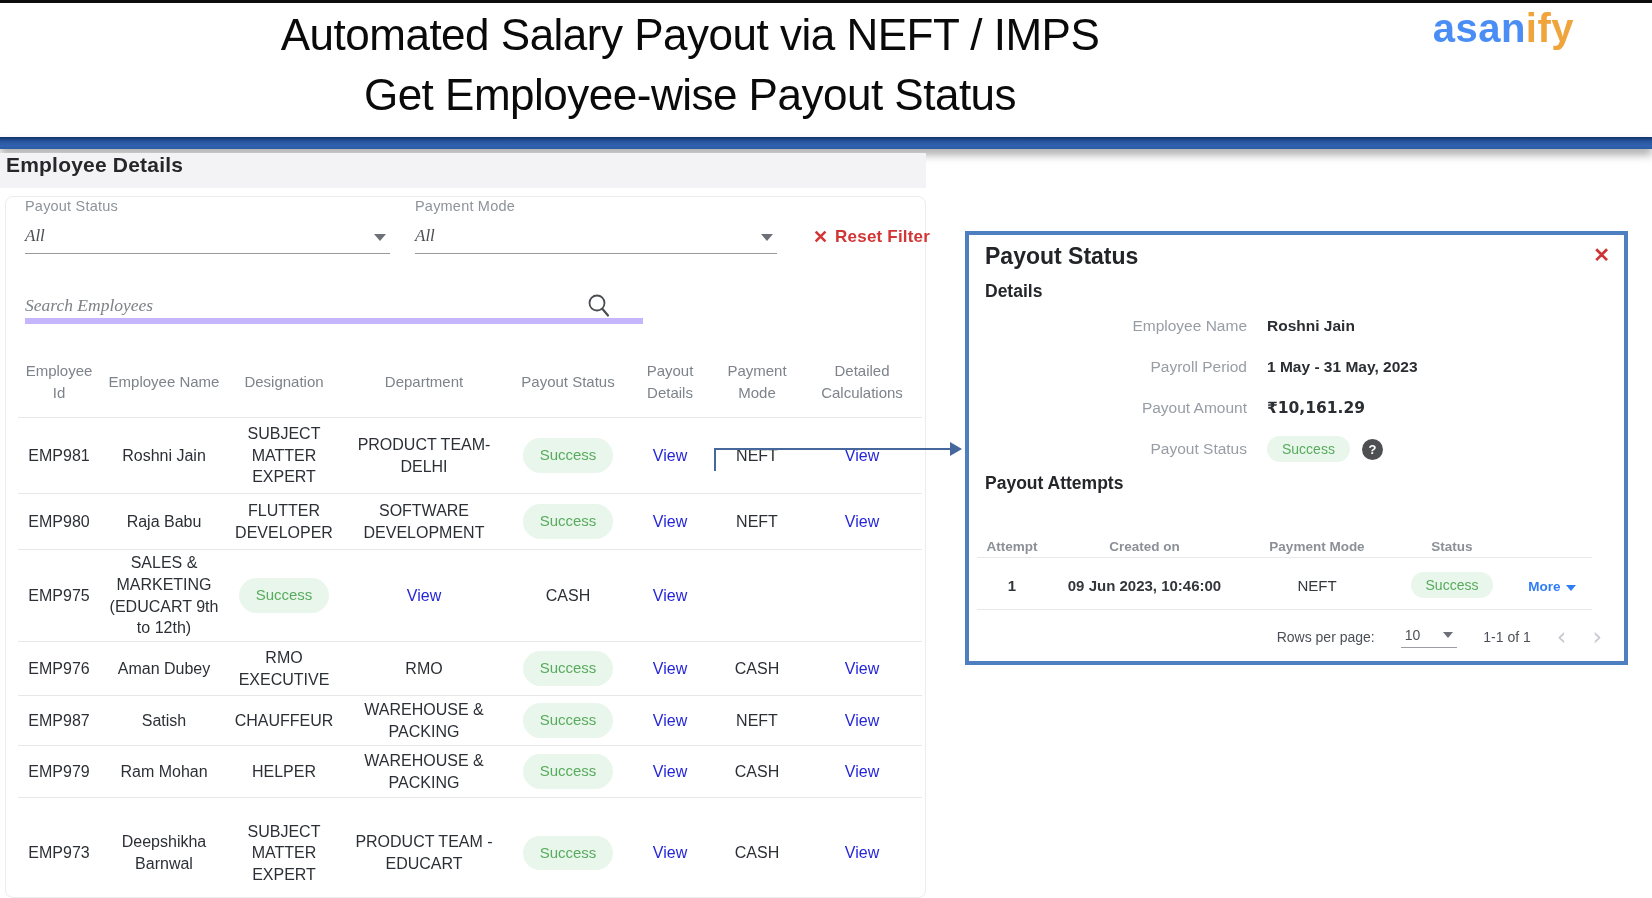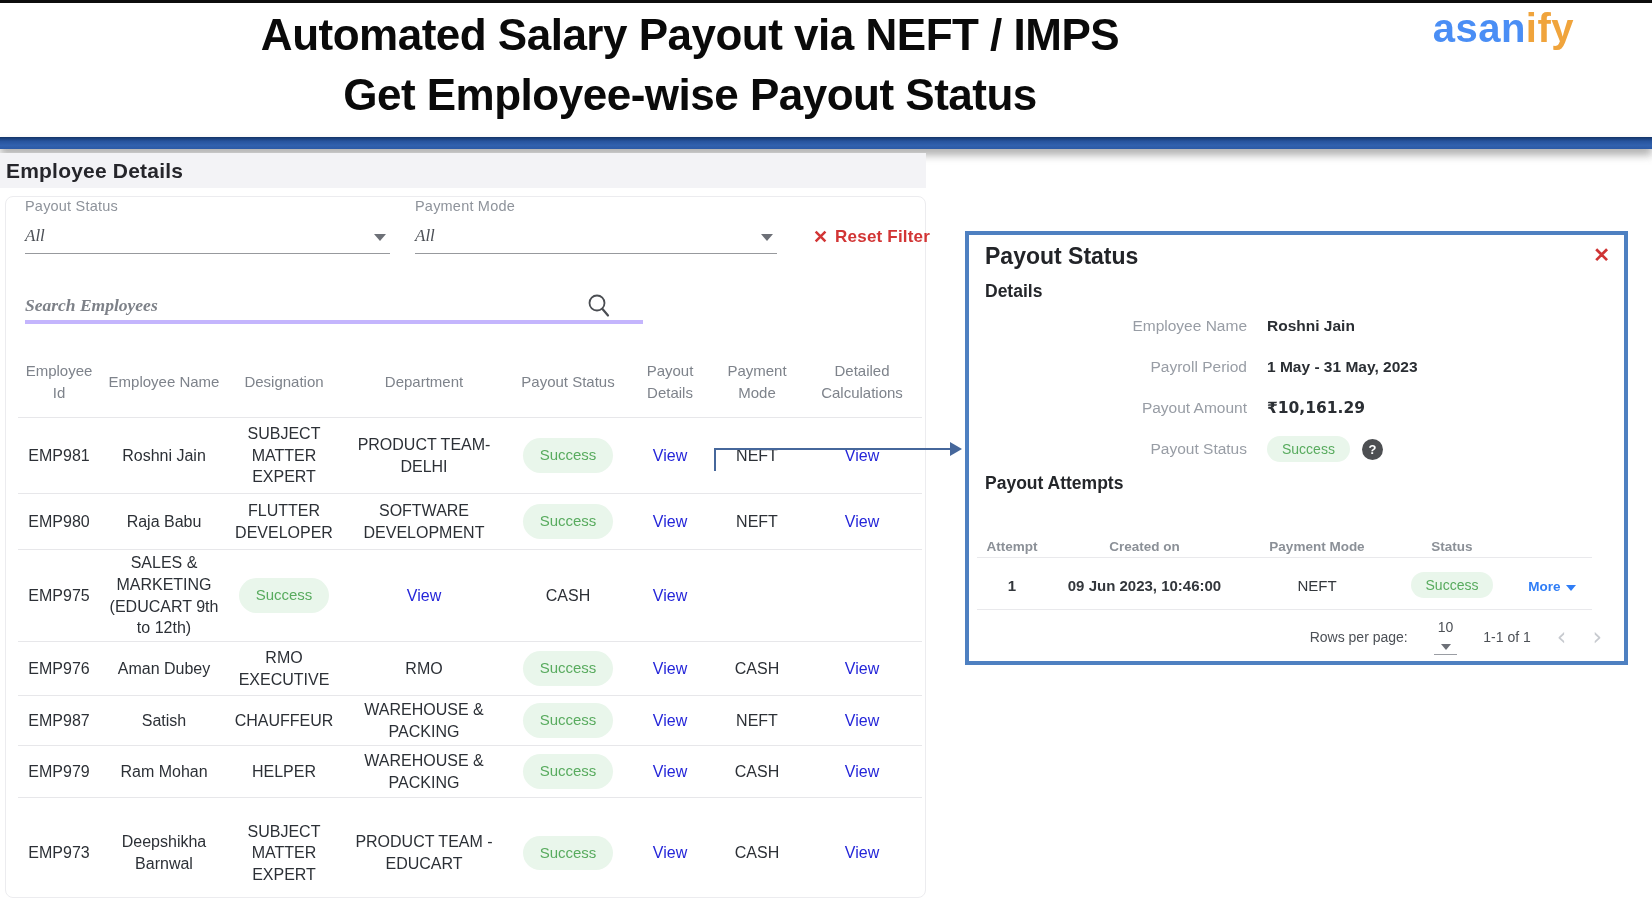--- a/index.html
+++ b/index.html
@@ -3,51 +3,51 @@
 <meta charset="utf-8">
 <style>
   * { margin:0; padding:0; box-sizing:border-box; }
   html,body { width:1652px; height:898px; background:#ffffff; overflow:hidden;
               font-family:"Liberation Sans", sans-serif; position:relative; }
 
   .top-line { position:absolute; left:0; top:0; width:1652px; height:3px; background:#0d0d0d; }
 
   
   .title-wrap { position:absolute; left:0; top:5px; width:1380px; text-align:center; color:#0a0a0a; }
-  .title-line { font-size:44px; font-weight:700; line-height:60px; letter-spacing:-0.5px; }
+  .title-line { font-size:44px; font-weight:400; line-height:60px; letter-spacing:-0.5px; }
   .logo { position:absolute; top:6px; right:78px; font-size:40px; font-weight:600; letter-spacing:0.5px; }
   .logo .p1 { color:#4a8ef5; }
   .logo .p2 { color:#f0a43c; }
 
   .blue-bar { position:absolute; left:0; top:137px; width:1652px; height:12px;
               background:linear-gradient(to bottom,#143467 0%,#27549e 35%,#3161ae 70%,#2c5aa6 100%);
               box-shadow:0 6px 8px rgba(105,105,105,0.55); }
 
   .section-band { position:absolute; left:0; top:153px; width:926px; height:35px;
-                  background:#f3f3f6; display:flex; align-items:center; }
+                  background:#f3f3f6; display:flex; }
   .section-band span { font-size:21px; font-weight:600; color:#26262b; margin-left:6px; letter-spacing:0.2px; }
 
   .panel { position:absolute; left:5px; top:196px; width:921px; height:702px;
            background:#fff; border:1px solid #ececef; border-radius:8px; }
 
   
   .f-label { position:absolute; font-size:14.5px; color:#8e939b; letter-spacing:0.2px; }
   .select { position:absolute; height:30px; border-bottom:1px solid #97999d; }
   .select .val { position:absolute; left:0; top:2px; font-family:"Liberation Serif", serif;
                  font-style:italic; font-size:17px; color:#4b4f55; }
   .caret { position:absolute; right:4px; top:10px; width:0; height:0;
            border-left:6px solid transparent; border-right:6px solid transparent;
            border-top:7px solid #6d7077; }
   .reset { position:absolute; left:813px; top:226px; display:flex; align-items:center; gap:7px;
            color:#d23535; cursor:pointer; white-space:nowrap; }
   .reset .x { font-size:18px; font-weight:700; }
   .reset .t { font-size:17px; font-weight:600; letter-spacing:0.2px; }
 
   .search { position:absolute; left:25px; top:290px; width:618px; height:34px;
-            border-bottom:4px solid #c4b5fd;font-weight:bold; }
+            border-bottom:6px solid #c4b5fd; }
   .search .ph { position:absolute; left:0; top:5px; font-family:"Liberation Serif", serif;
                 font-style:italic; font-size:17.5px; color:#7d8188; }
   .search svg { position:absolute; right:30px; top:2px; }
 
   
   .etable { position:absolute; left:18px; top:346px; width:904px; }
   .erow { display:grid; grid-template-columns:82px 128px 112px 168px 120px 84px 90px 120px;
           align-items:center; border-bottom:1px solid #e7e7ea; }
   .erow > div { text-align:center; font-size:16px; color:#2c3036; line-height:1.35; padding:2px 3px; }
   .ehead { height:72px; }
@@ -86,22 +86,22 @@
   .a-divider { position:absolute; left:8px; width:615px; border-bottom:1px solid #e9e9ec; }
   .a-row { position:absolute; left:8px; top:330px; width:615px; height:40px; }
   .a-row > div { text-align:center; font-size:15px; color:#33373c; }
   .more { color:#2f7df6; font-size:13.5px; font-weight:600; cursor:pointer; white-space:nowrap; }
   .more .mc { display:inline-block; width:0; height:0; border-left:5px solid transparent;
               border-right:5px solid transparent; border-top:6px solid #2f7df6; margin-left:5px; }
 
   .m-pag { position:absolute; left:0; top:378px; width:100%; height:48px; display:flex;
            align-items:center; justify-content:flex-end; padding-right:22px; gap:26px;
            font-size:14px; color:#4c5056; }
-  .rpp-select { display:flex; align-items:center; gap:9px; border-bottom:1px solid #9a9da3;
-                padding:0 4px 4px 4px; cursor:pointer;flex-direction:column; }
+  .rpp-select { display:flex; align-items:center; gap:23px; border-bottom:1px solid #9a9da3;
+                padding:0 4px 4px 4px; cursor:pointer; }
   .rpp-caret { width:0; height:0; border-left:5px solid transparent; border-right:5px solid transparent;
                border-top:6px solid #6d7077; }
   .chev { font-size:24px; color:#c7cacf; cursor:pointer; line-height:1; font-family:"DejaVu Sans", sans-serif; }
 </style>
 </head>
 <body>
 
 <div class="top-line"></div>
 
 <div class="title-wrap">

